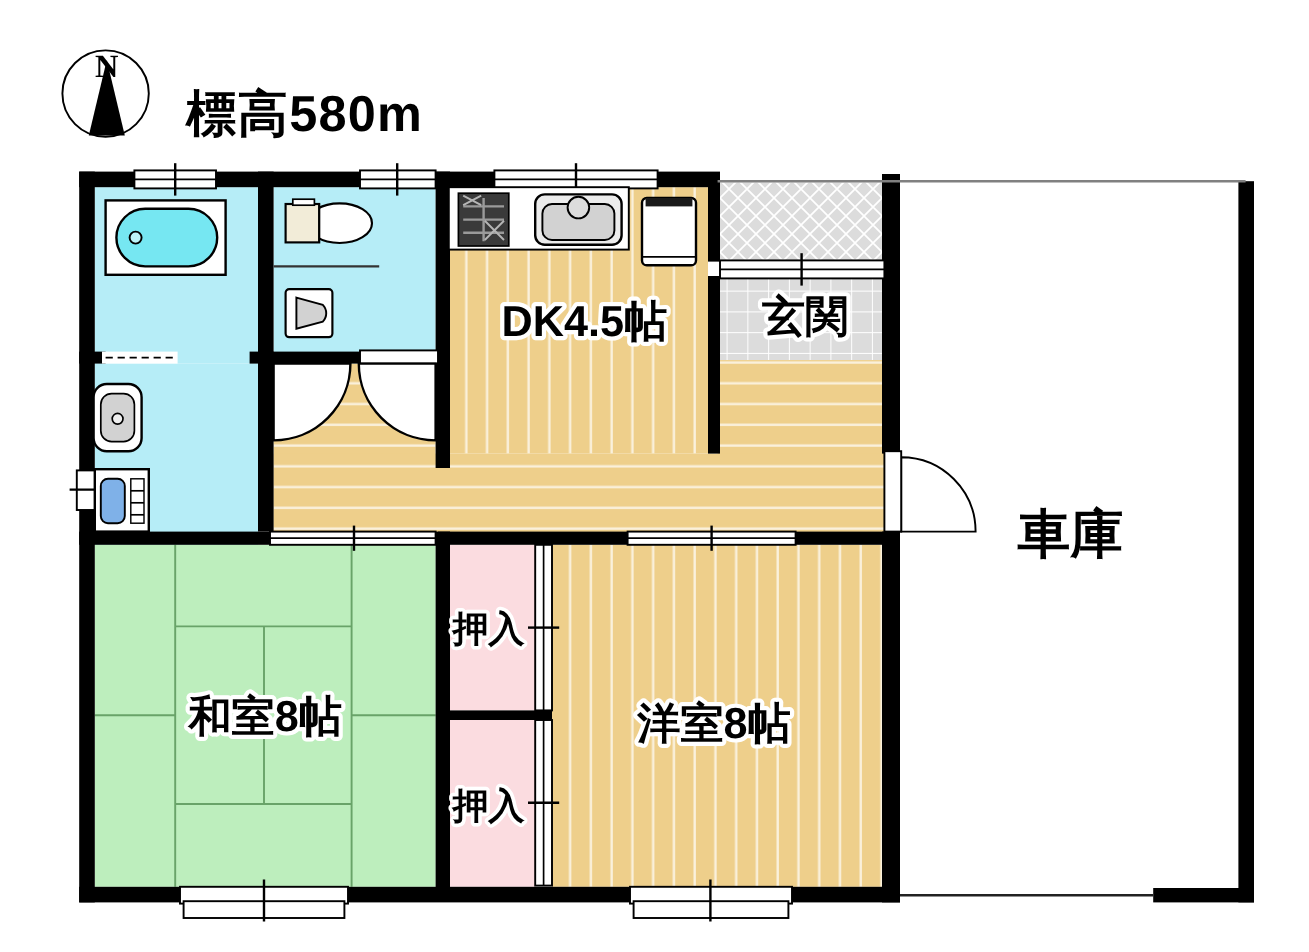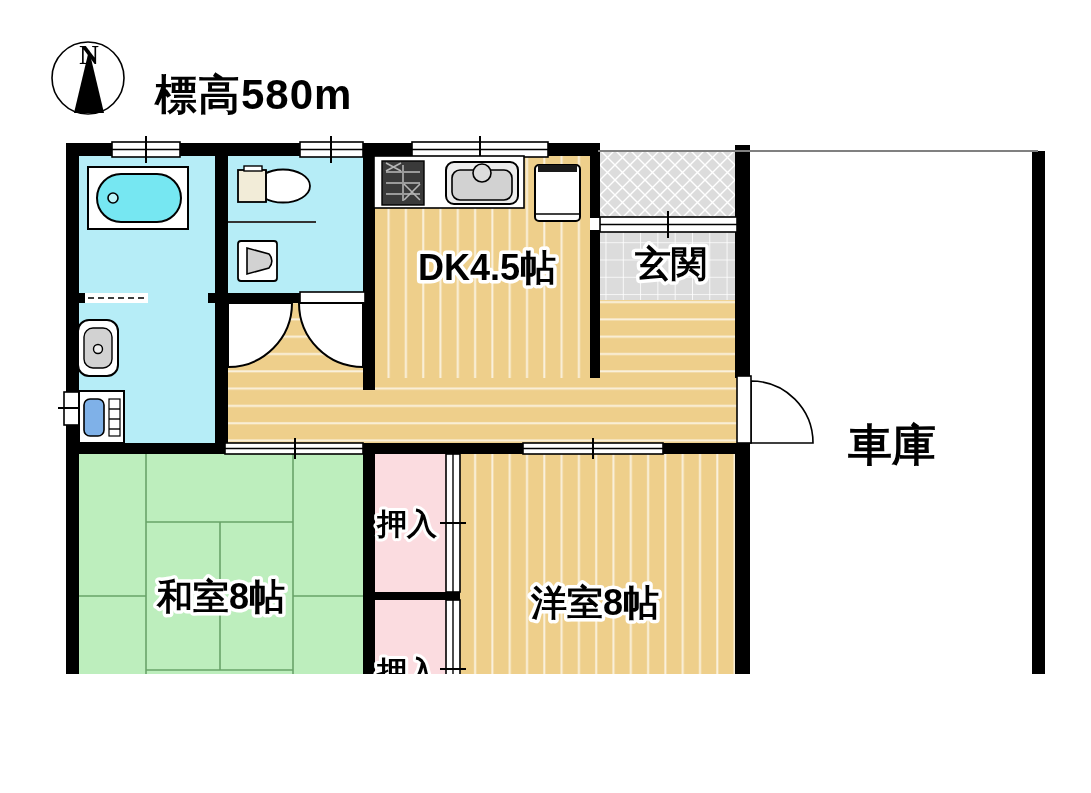--- a/index.html
+++ b/index.html
@@ -1,16 +1,16 @@
 <!DOCTYPE html>
 <html><head>
 <meta charset="utf-8">
 <style>
   html,body{margin:0;padding:0;background:#ffffff;}
-  .plan{position:relative;width:1091px;height:674px;background:#ffffff;overflow:hidden;
+  .plan{position:relative;width:1091px;height:793px;background:#ffffff;overflow:hidden;
         font-family:"Liberation Sans", sans-serif;}
   svg{position:absolute;left:0;top:0;}
   text{font-family:"Liberation Sans", sans-serif;}
   .label{font-size:36px;font-weight:700;fill:#000;stroke:#ffffff;stroke-width:7px;
          paint-order:stroke;stroke-linejoin:round;text-anchor:middle;}
   .label-small{font-size:30px;font-weight:700;fill:#000;stroke:#ffffff;stroke-width:6px;
          paint-order:stroke;stroke-linejoin:round;text-anchor:middle;}
   .label-plain{font-size:44px;font-weight:600;fill:#000;text-anchor:middle;}
   .elev{font-size:42px;font-weight:600;fill:#000;letter-spacing:1px;}
   .north{font-family:"Liberation Serif", serif;font-size:27px;font-weight:700;fill:#000;text-anchor:middle;}

